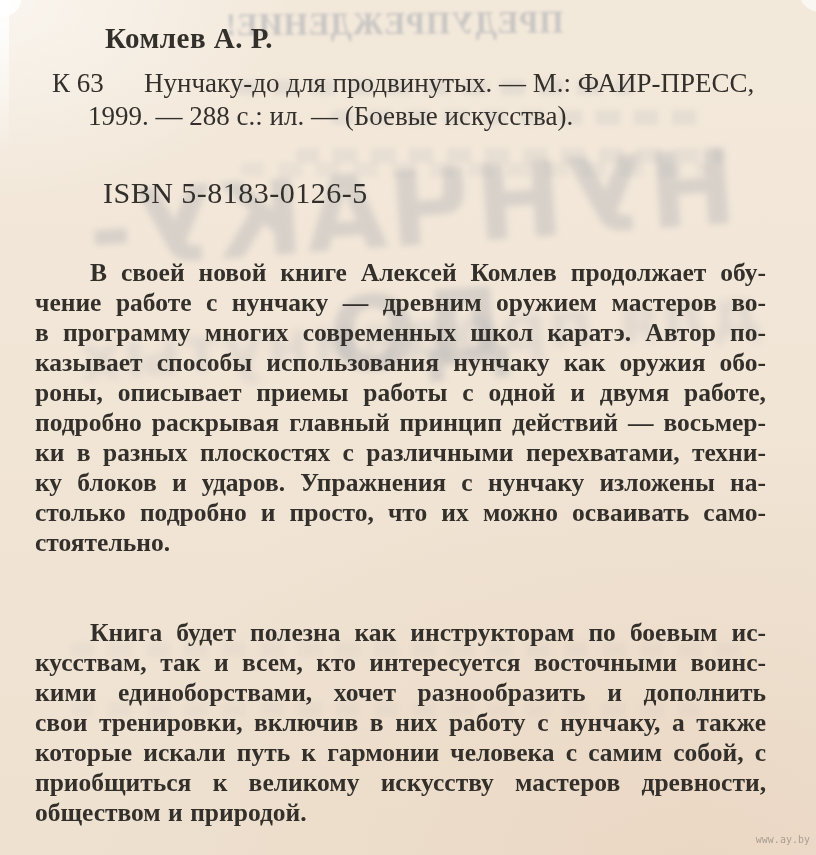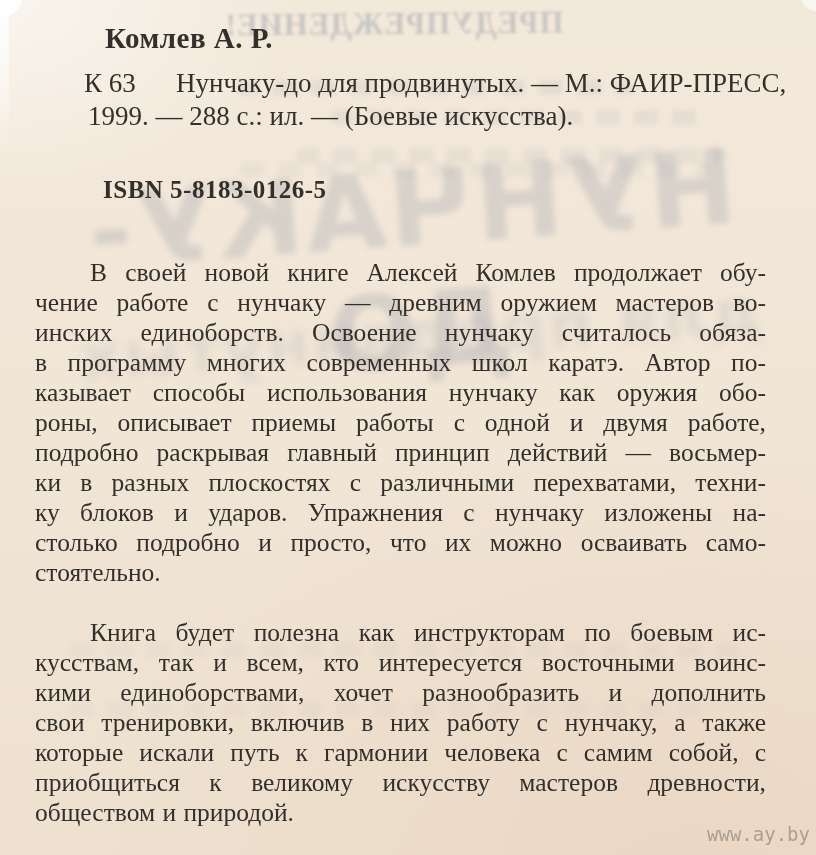--- a/index.html
+++ b/index.html
@@ -48,37 +48,37 @@
   .s2{top:110px;left:330px;width:380px;opacity:.12;}
   .s3{top:148px;left:295px;width:430px;opacity:.10;}
   .s4{top:162px;left:240px;width:470px;opacity:.08;}
   .s5{top:642px;left:70px;width:670px;opacity:.06;}
   .s6{top:702px;left:70px;width:630px;opacity:.05;}
 
   
   .printed{position:absolute;inset:0;z-index:2;}
   .author{position:absolute;left:105px;top:22px;font-size:29px;font-weight:bold;letter-spacing:.5px;}
   .catalog-row{position:absolute;left:52px;top:68px;width:726px;font-size:27px;white-space:nowrap;}
-  .catalog-code{display:inline-block;width:92px;margin-left:32px;}
+  .catalog-code{display:inline-block;width:92px;}
   .citation2{position:absolute;left:88px;top:101px;font-size:27px;white-space:nowrap;}
-  .isbn{position:absolute;left:103px;top:176px;font-size:25px;letter-spacing:.5px;font-weight:bold;}
+  .isbn{position:absolute;left:103px;top:176px;font-size:30px;letter-spacing:.5px;}
 
   .para{position:absolute;left:35px;width:731px;font-size:25.5px;line-height:30px;
     word-spacing:1px;}
   .para1{top:258px;}
   .para2{top:618px;}
-  .jline{text-align:justify;text-align-last:justify;height:30px;white-space:nowrap;
+  .jline{text-align:justify;text-align-last:justify;height:30px;white-space:nowrap;font-weight:bold;
     
     }
   .jline{white-space:normal;}
   .jline.indent{padding-left:55px;}
   .jline.last{text-align-last:left;}
 
   .watermark{position:absolute;right:6px;bottom:10px;z-index:4;
-    font-family:"DejaVu Sans Mono",monospace;font-size:19px;color:#a99f92;}
+    font-family:"DejaVu Sans Mono",monospace;font-size:10px;color:#a99f92;}
 </style>
 </head>
 <body>
 
 <div class="scan">
 
   <div class="edge-left"></div>
   <div class="corner-tl"></div>
   <div class="corner-tr"></div>
 
@@ -99,21 +99,20 @@
     <div class="catalog-row">
       <span class="catalog-code">К 63</span><span>Нунчаку-до для продвинутых. — М.: ФАИР-ПРЕСС,</span>
     </div>
     <div class="citation2">1999. — 288 с.: ил. — (Боевые искусства).</div>
 
     <div class="isbn">ISBN 5-8183-0126-5</div>
 
     <div class="para para1">
       <div class="jline indent">В своей новой книге Алексей Комлев продолжает обу-</div>
       <div class="jline">чение работе с нунчаку — древним оружием мастеров во-</div>
-      <div class="jline">инских единоборств. Освоение нунчаку считалось обяза-</div>
       <div class="jline">в программу многих современных школ каратэ. Автор по-</div>
       <div class="jline">казывает способы использования нунчаку как оружия обо-</div>
       <div class="jline">роны, описывает приемы работы с одной и двумя работе,</div>
       <div class="jline">подробно раскрывая главный принцип действий — восьмер-</div>
       <div class="jline">ки в разных плоскостях с различными перехватами, техни-</div>
       <div class="jline">ку блоков и ударов. Упражнения с нунчаку изложены на-</div>
       <div class="jline">столько подробно и просто, что их можно осваивать само-</div>
       <div class="jline last">стоятельно.</div>
     </div>
 

